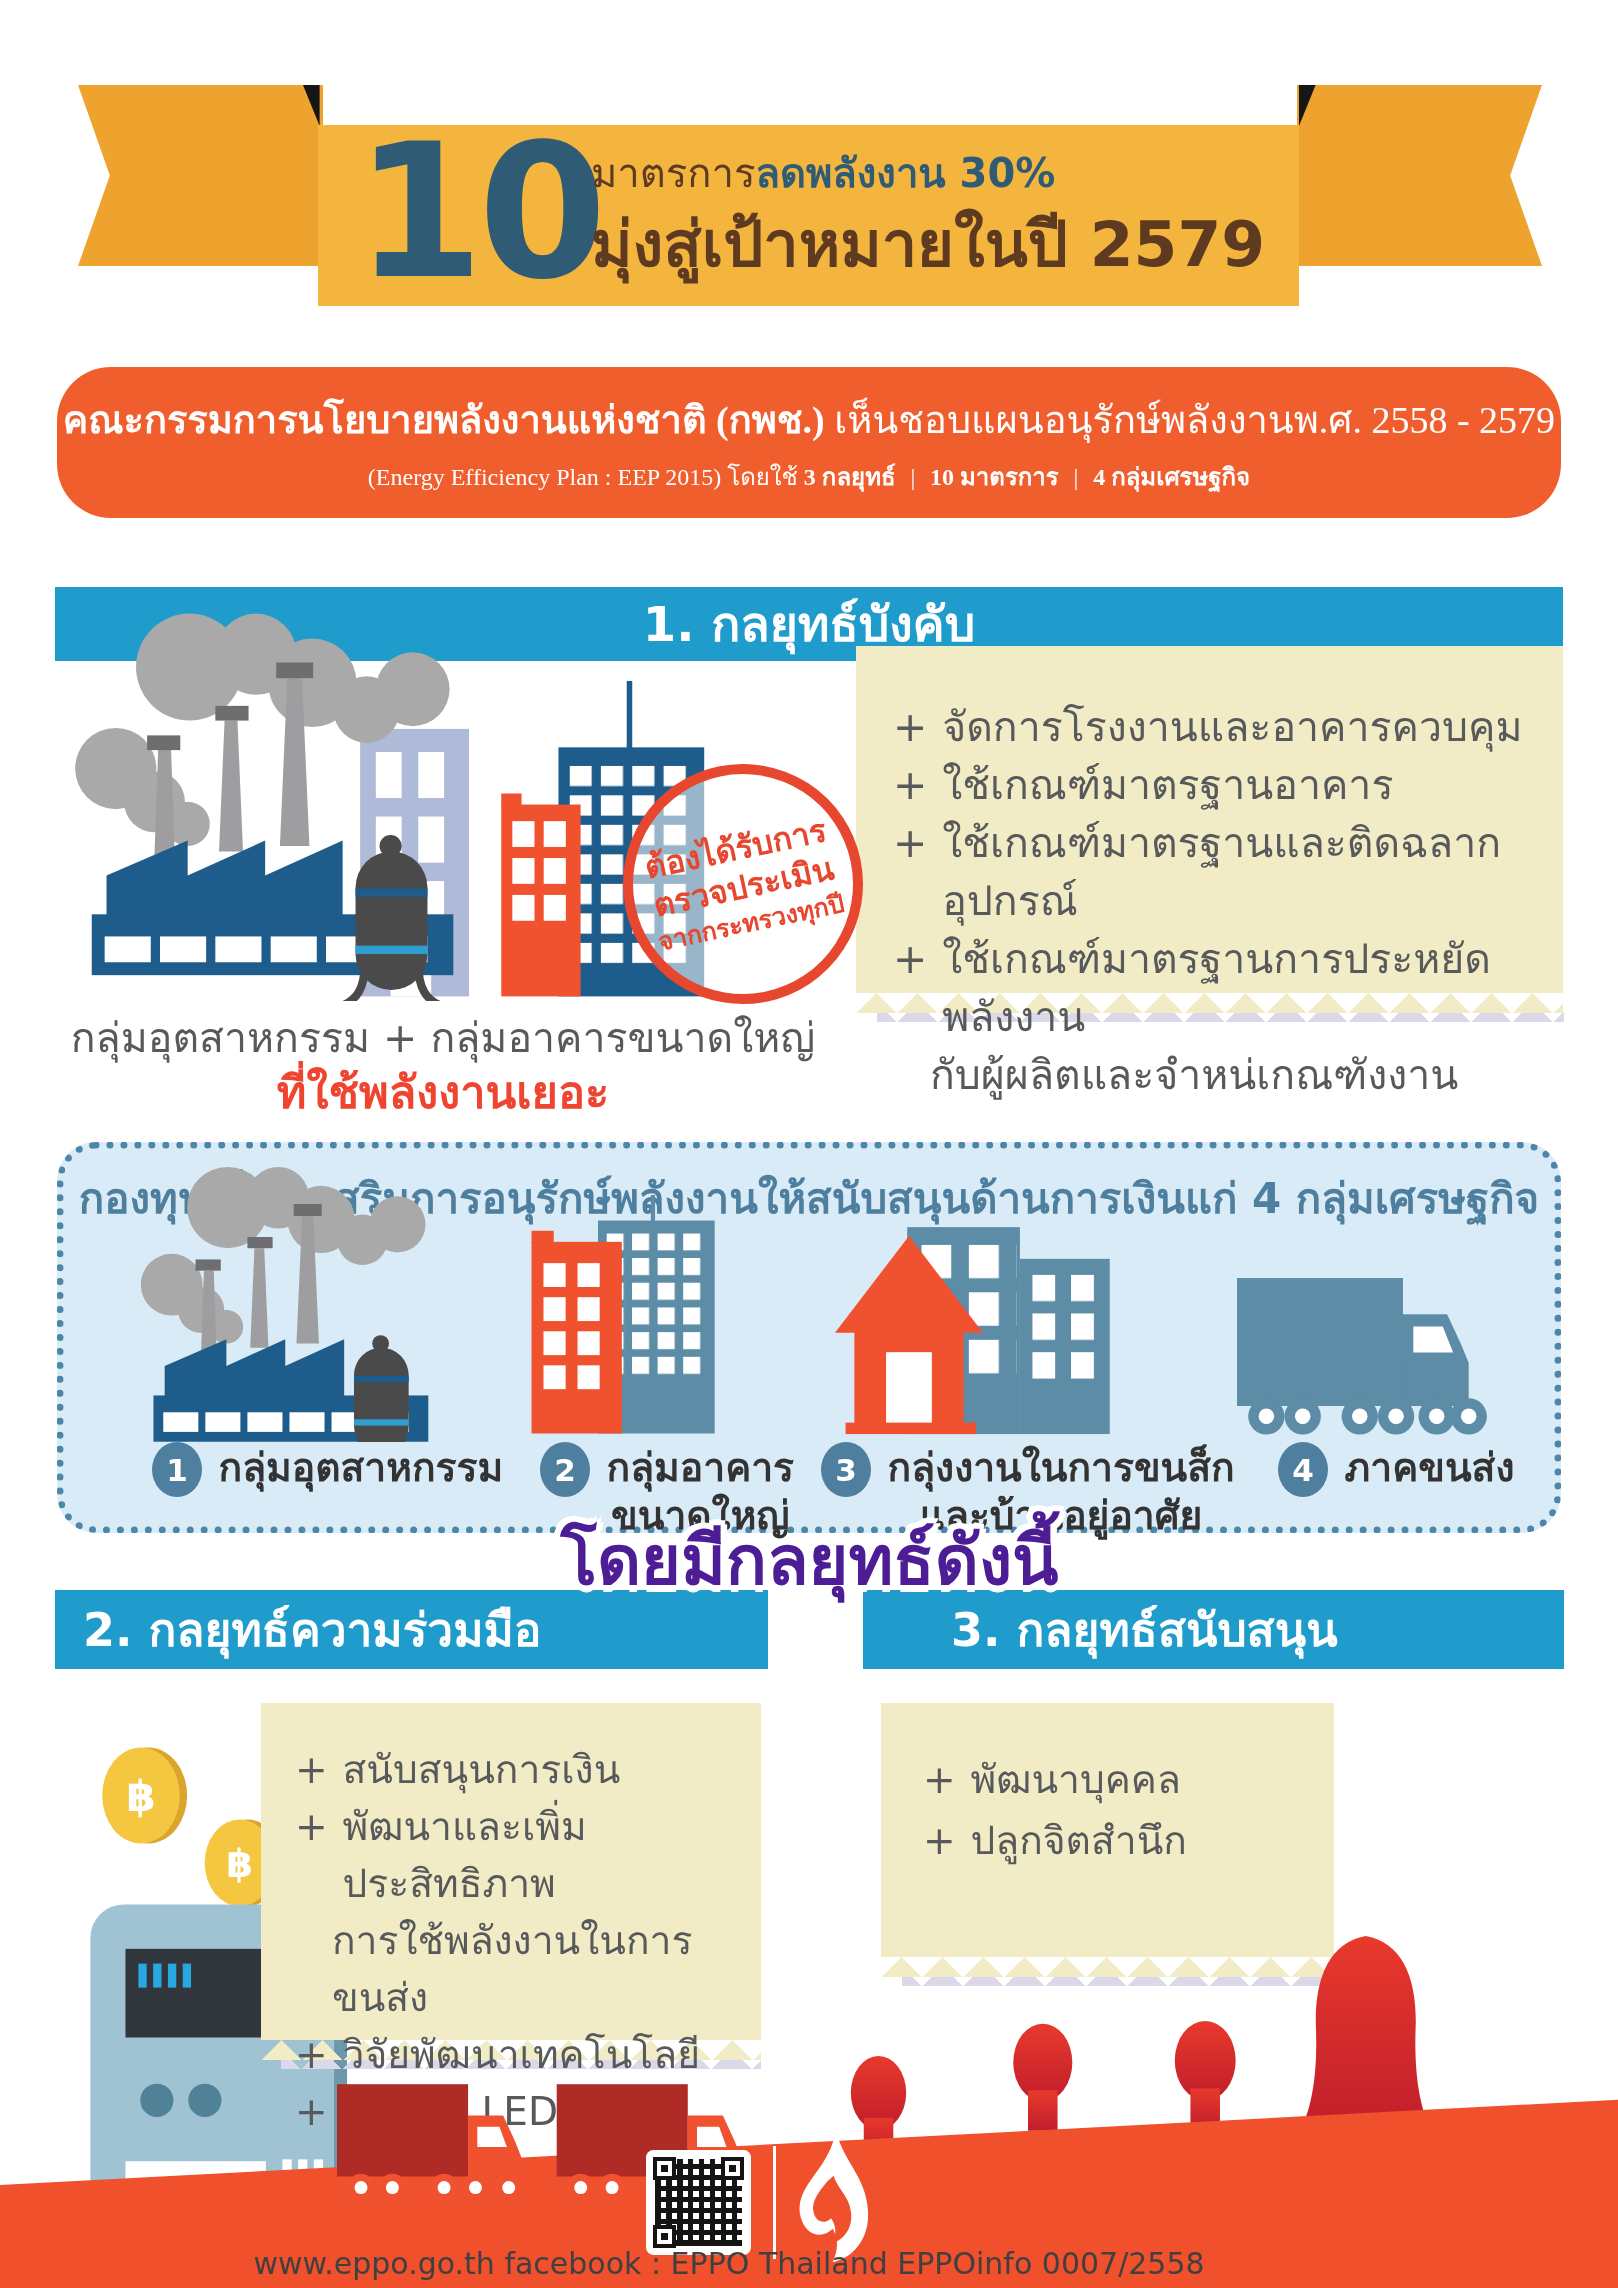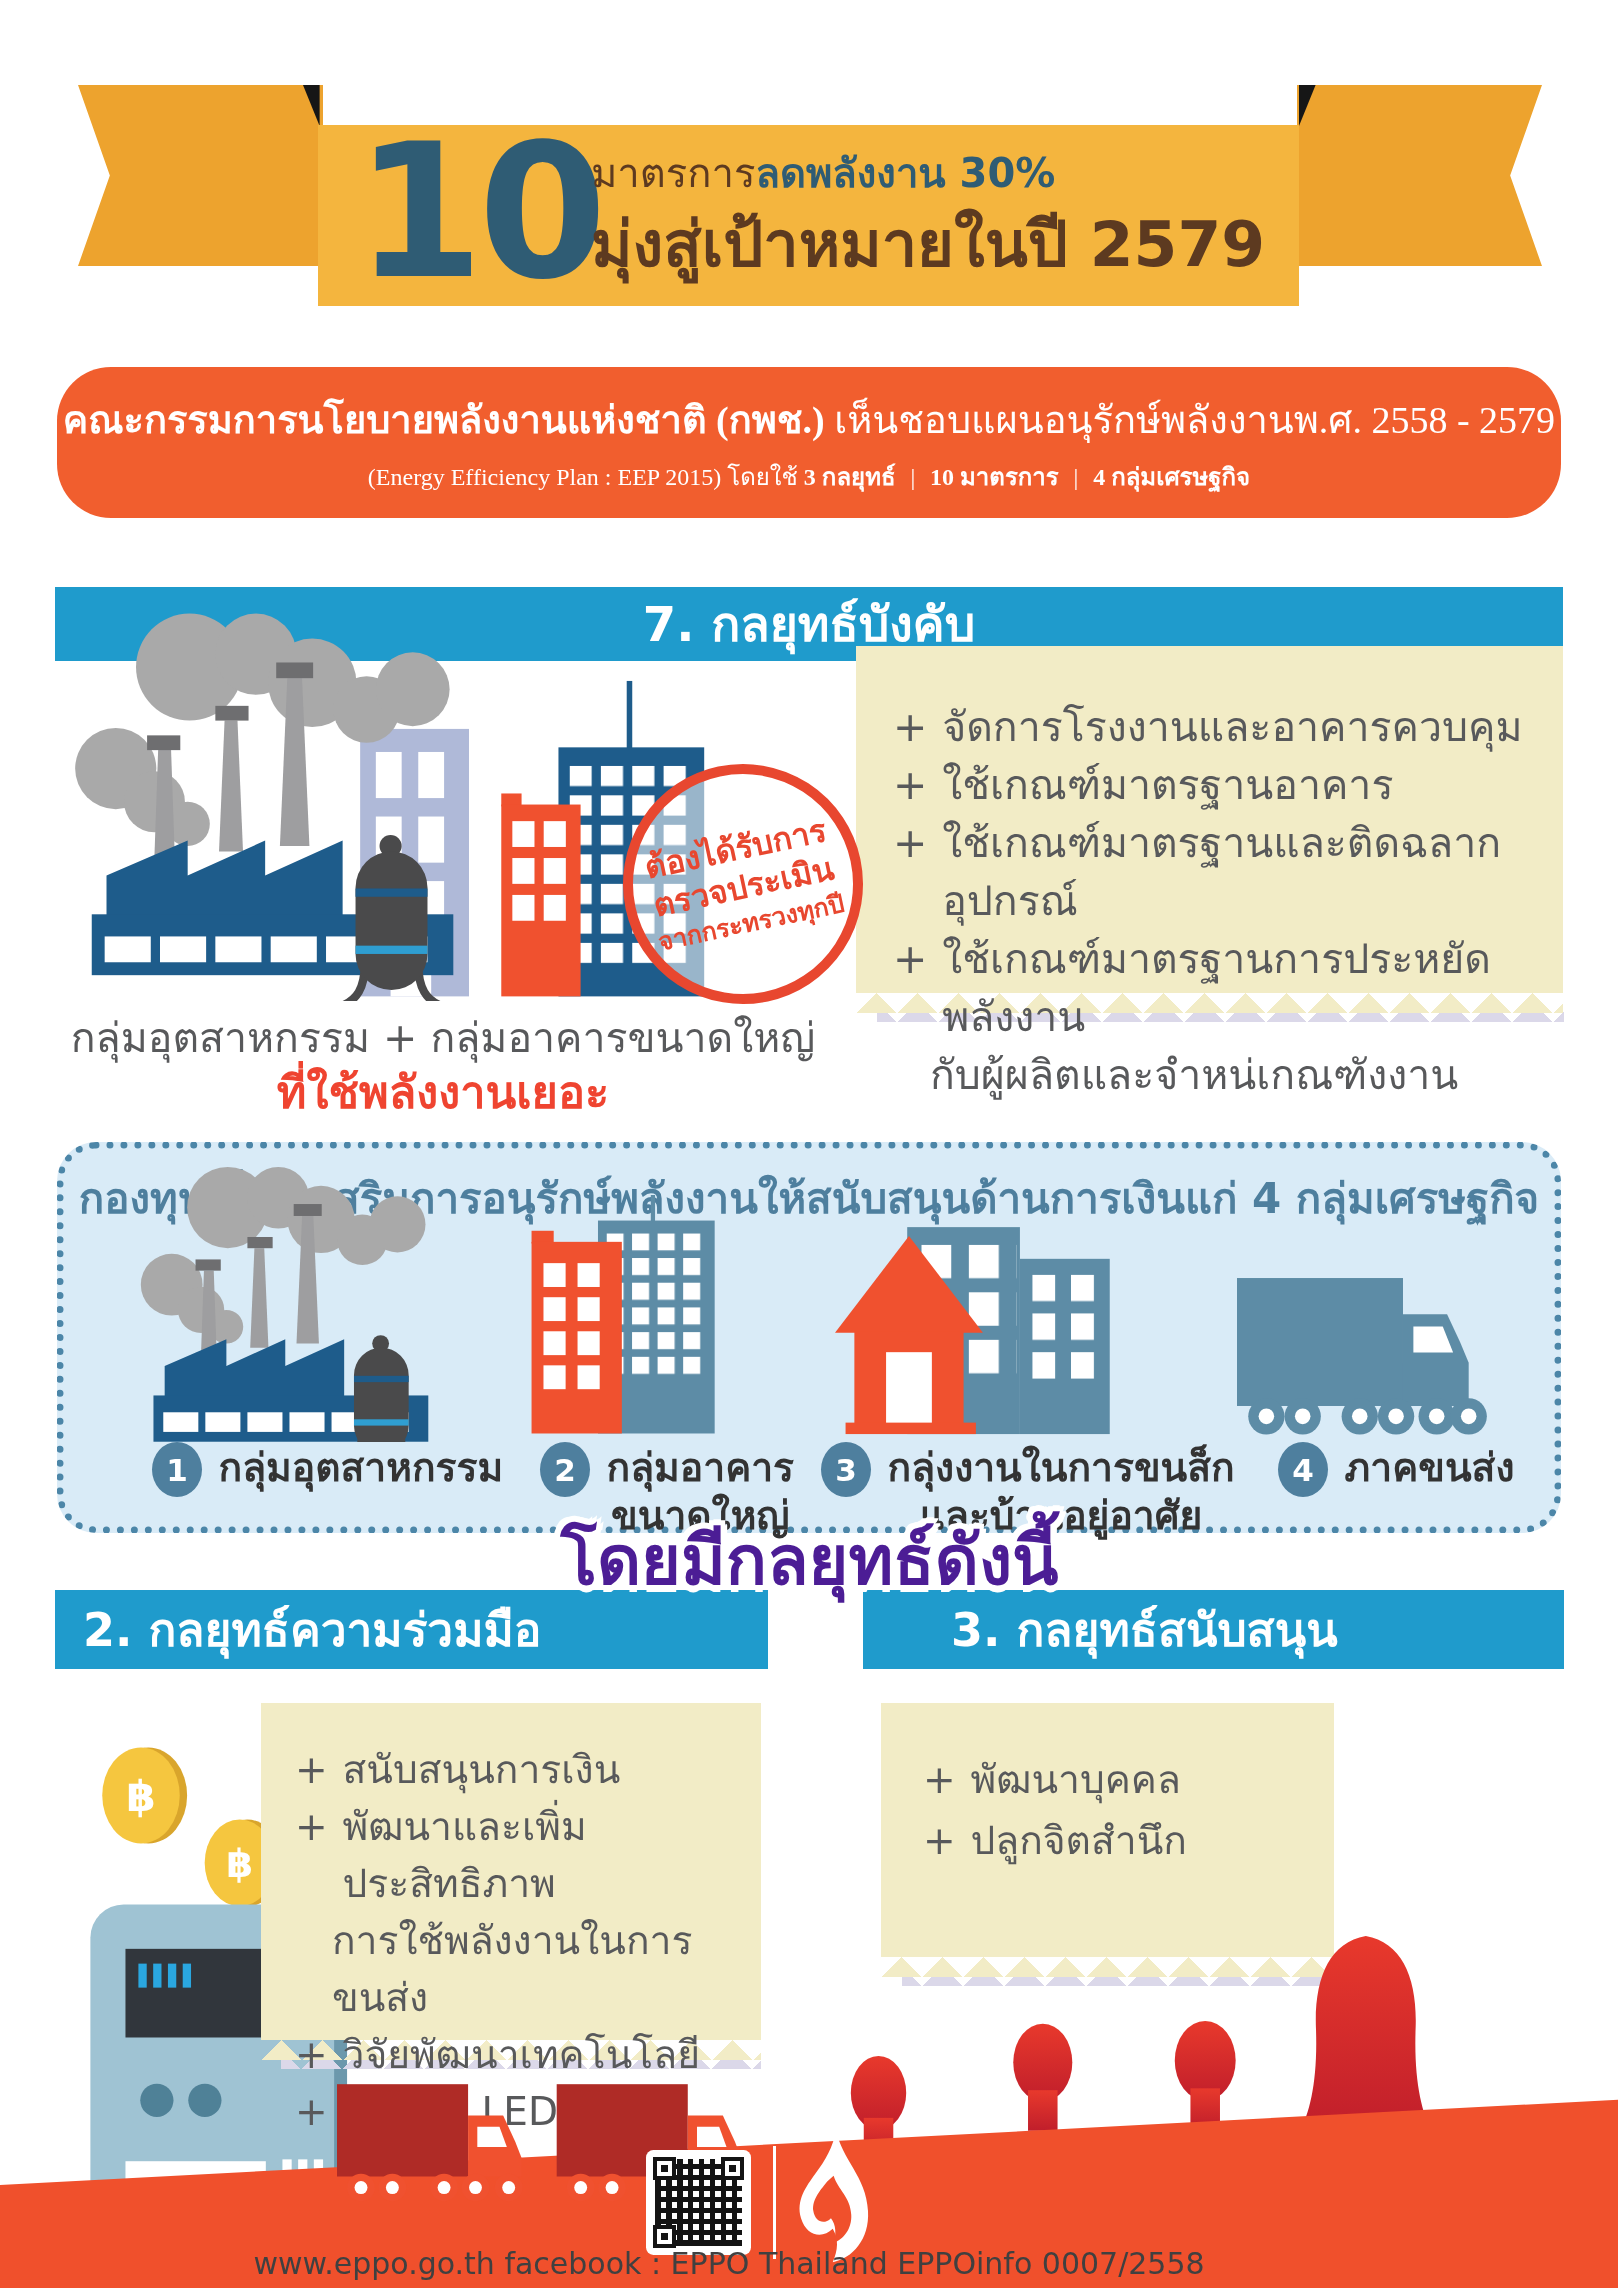--- a/index.html
+++ b/index.html
@@ -186,21 +186,21 @@
     <div class="banner-line1"><span>มาตรการ</span><span class="b">ลดพลังงาน 30%</span></div>
     <div class="banner-line2">มุ่งสู่เป้าหมายในปี 2579</div>
   </div>
 
   <div class="abs intro-box">
     <div class="intro-l1"><span class="b">คณะกรรมการนโยบายพลังงานแห่งชาติ (กพช.)</span><span> เห็นชอบแผนอนุรักษ์พลังงานพ.ศ. 2558 - 2579</span></div>
     <div class="intro-l2"><span>(Energy Efficiency Plan : EEP 2015) โดยใช้ </span><span class="b">3 กลยุทธ์</span><span class="sep">|</span><span class="b">10 มาตรการ</span><span class="sep">|</span><span class="b">4 กลุ่มเศรษฐกิจ</span></div>
   </div>
 
   <div class="abs sec-header sec1-header">
-    <span>7. กลยุทธ์บังคับ</span>
+    <span>1. กลยุทธ์บังคับ</span>
   </div>
 
   <svg class="abs" style="left:51px;top:609px;z-index:3" width="812" height="392" viewBox="0 0 880 425">
     <rect x="335" y="130" width="118" height="290" fill="#AFB9D8"></rect>
     <g fill="#fff">
       <rect x="352" y="155" width="28" height="50"></rect>
         <rect x="398" y="155" width="28" height="50"></rect>
       <rect x="352" y="225" width="28" height="50"></rect>
         <rect x="398" y="225" width="28" height="50"></rect>
       <rect x="352" y="295" width="28" height="50"></rect>

